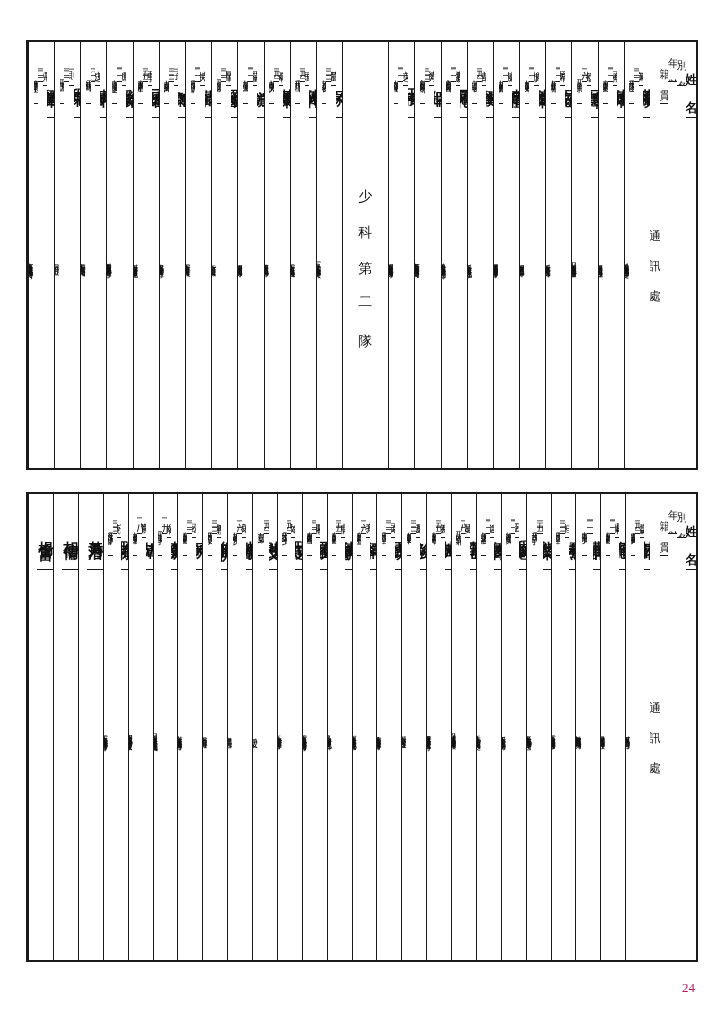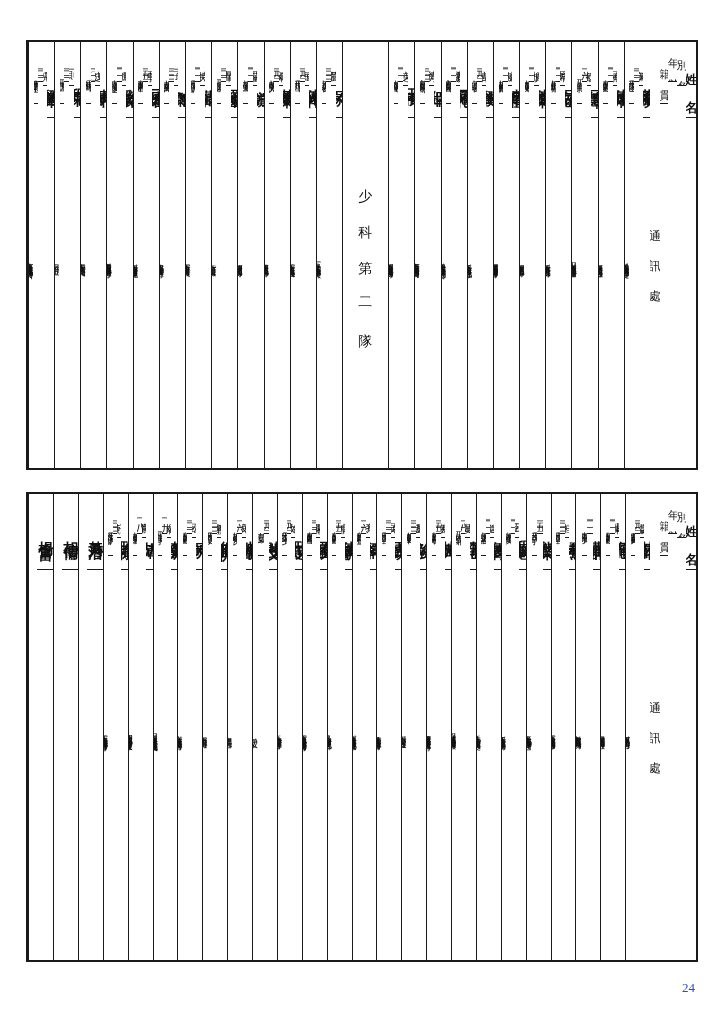--- a/index.html
+++ b/index.html
@@ -85,21 +85,21 @@
     letter-spacing:10px;
     writing-mode:vertical-rl;
     text-orientation:upright;
   }
 
   .page-number{
     position:absolute;
     right:30px;bottom:28px;
     font-size:13px;
     font-family:"Liberation Serif",serif;
-    color:#1d4ed8;
+    color:#be185d;
   }
 </style>
 </head>
 <body>
 
 <div class="page">
 
   <div class="table-block" id="block-top">
 
     <div class="col labels">

